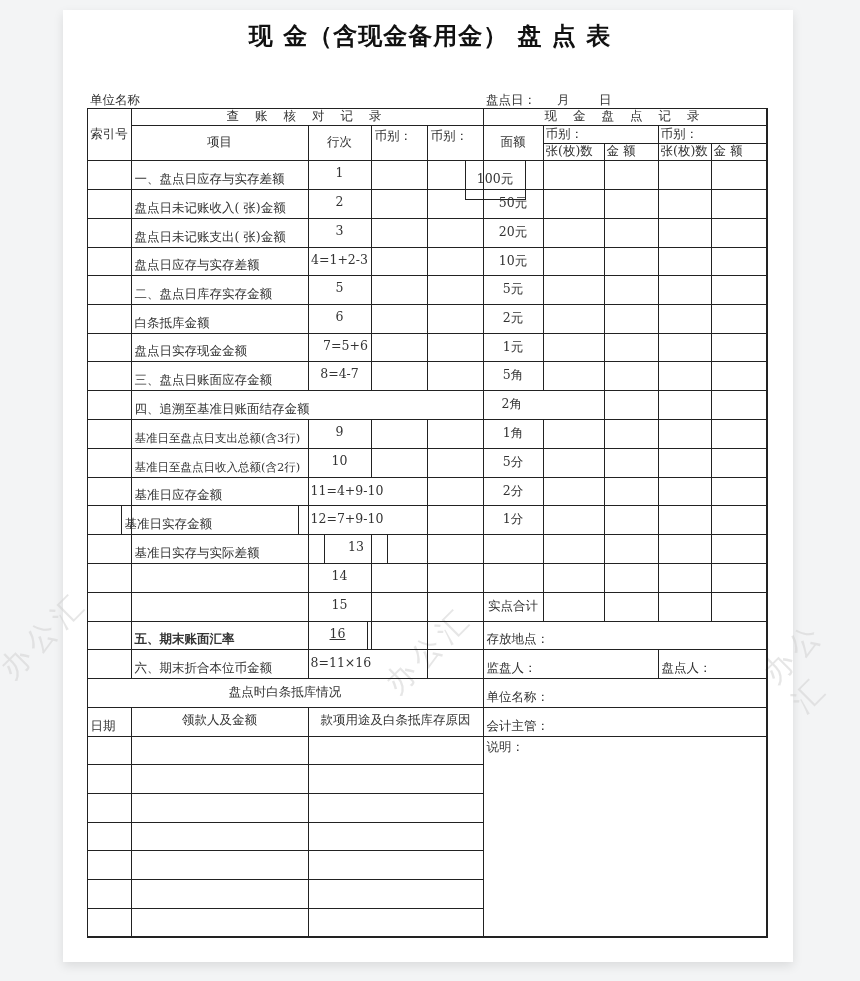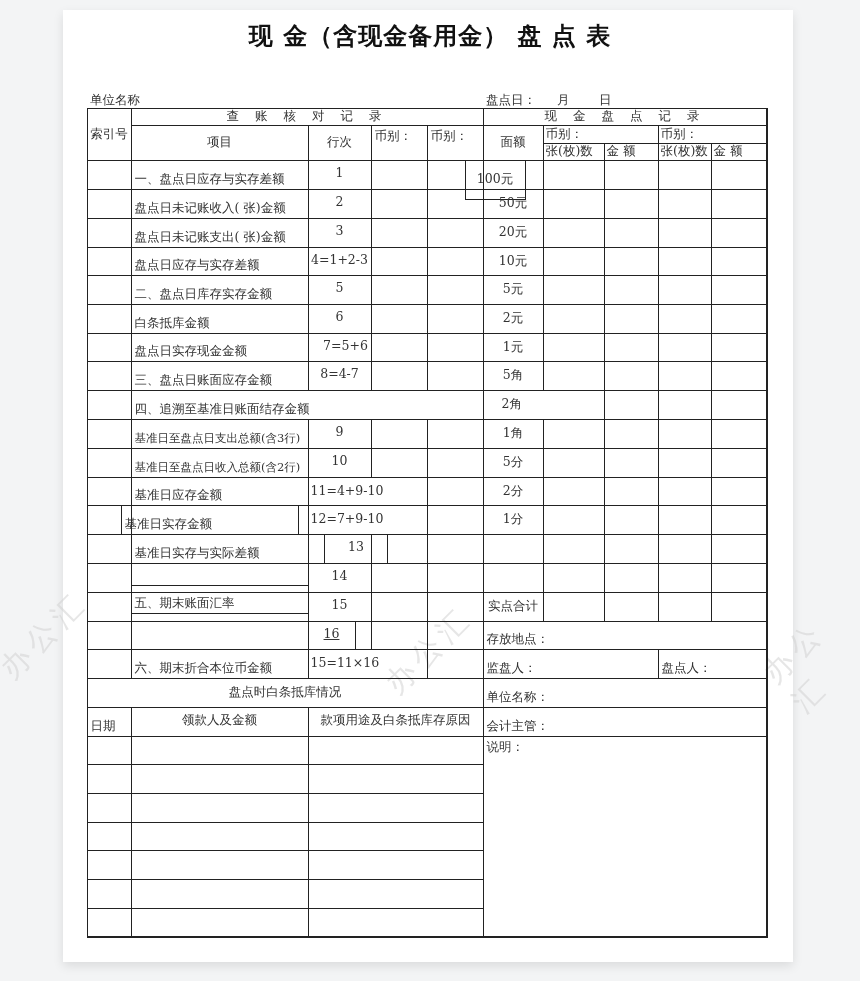--- a/index.html
+++ b/index.html
@@ -162,27 +162,27 @@
     <div class="cell lb" style="left: 131px; top: 563px; width: 178px; height: 30px;"></div>
     <div class="cell ct" style="left: 308px; top: 563px; width: 64px; height: 30px;">14</div>
     <div class="cell " style="left: 371px; top: 563px; width: 57px; height: 30px;"></div>
     <div class="cell " style="left: 427px; top: 563px; width: 57px; height: 30px;"></div>
     <div class="cell " style="left: 87px; top: 592px; width: 45px; height: 30px;"></div>
     <div class="cell lb" style="left: 131px; top: 592px; width: 178px; height: 30px;"></div>
     <div class="cell ct" style="left: 308px; top: 592px; width: 64px; height: 30px;">15</div>
     <div class="cell " style="left: 371px; top: 592px; width: 57px; height: 30px;"></div>
     <div class="cell " style="left: 427px; top: 592px; width: 57px; height: 30px;"></div>
     <div class="cell " style="left: 87px; top: 621px; width: 45px; height: 29px;"></div>
-    <div class="cell lb" style="left: 131px; top: 585px; width: 178px; height: 29px;">五、期末账面汇率</div>
-    <div class="cell ct" style="left: 308px; top: 621px; width: 48px; height: 29px; text-decoration: underline;">16</div>
+    <div class="cell lb" style="left: 131px; top: 621px; width: 178px; height: 29px; font-weight: bold;">五、期末账面汇率</div>
+    <div class="cell ct" style="left: 308px; top: 621px; width: 60px; height: 29px; text-decoration: underline;">16</div>
     <div class="cell " style="left: 371px; top: 621px; width: 57px; height: 29px;"></div>
     <div class="cell " style="left: 427px; top: 621px; width: 57px; height: 29px;"></div>
     <div class="cell " style="left: 87px; top: 649px; width: 45px; height: 30px;"></div>
     <div class="cell lb" style="left: 131px; top: 649px; width: 178px; height: 30px;">六、期末折合本位币金额</div>
-    <div class="cell lc" style="left: 308px; top: 649px; width: 120px; height: 30px;">15=11×16</div>
+    <div class="cell lc" style="left: 308px; top: 649px; width: 120px; height: 30px;">8=11×16</div>
     <div class="cell " style="left: 427px; top: 649px; width: 57px; height: 30px;"></div>
     <div class="cell c" style="left: 465px; top: 160px; width: 61px; height: 40px;">100元</div>
     <div class="cell " style="left: 543px; top: 160px; width: 62px; height: 30px;"></div>
     <div class="cell " style="left: 604px; top: 160px; width: 55px; height: 30px;"></div>
     <div class="cell " style="left: 658px; top: 160px; width: 54px; height: 30px;"></div>
     <div class="cell " style="left: 711px; top: 160px; width: 57px; height: 30px;"></div>
     <div class="cell c" style="left: 483px; top: 189px; width: 61px; height: 30px;">50元</div>
     <div class="cell " style="left: 543px; top: 189px; width: 62px; height: 30px;"></div>
     <div class="cell " style="left: 604px; top: 189px; width: 55px; height: 30px;"></div>
     <div class="cell " style="left: 658px; top: 189px; width: 54px; height: 30px;"></div>

